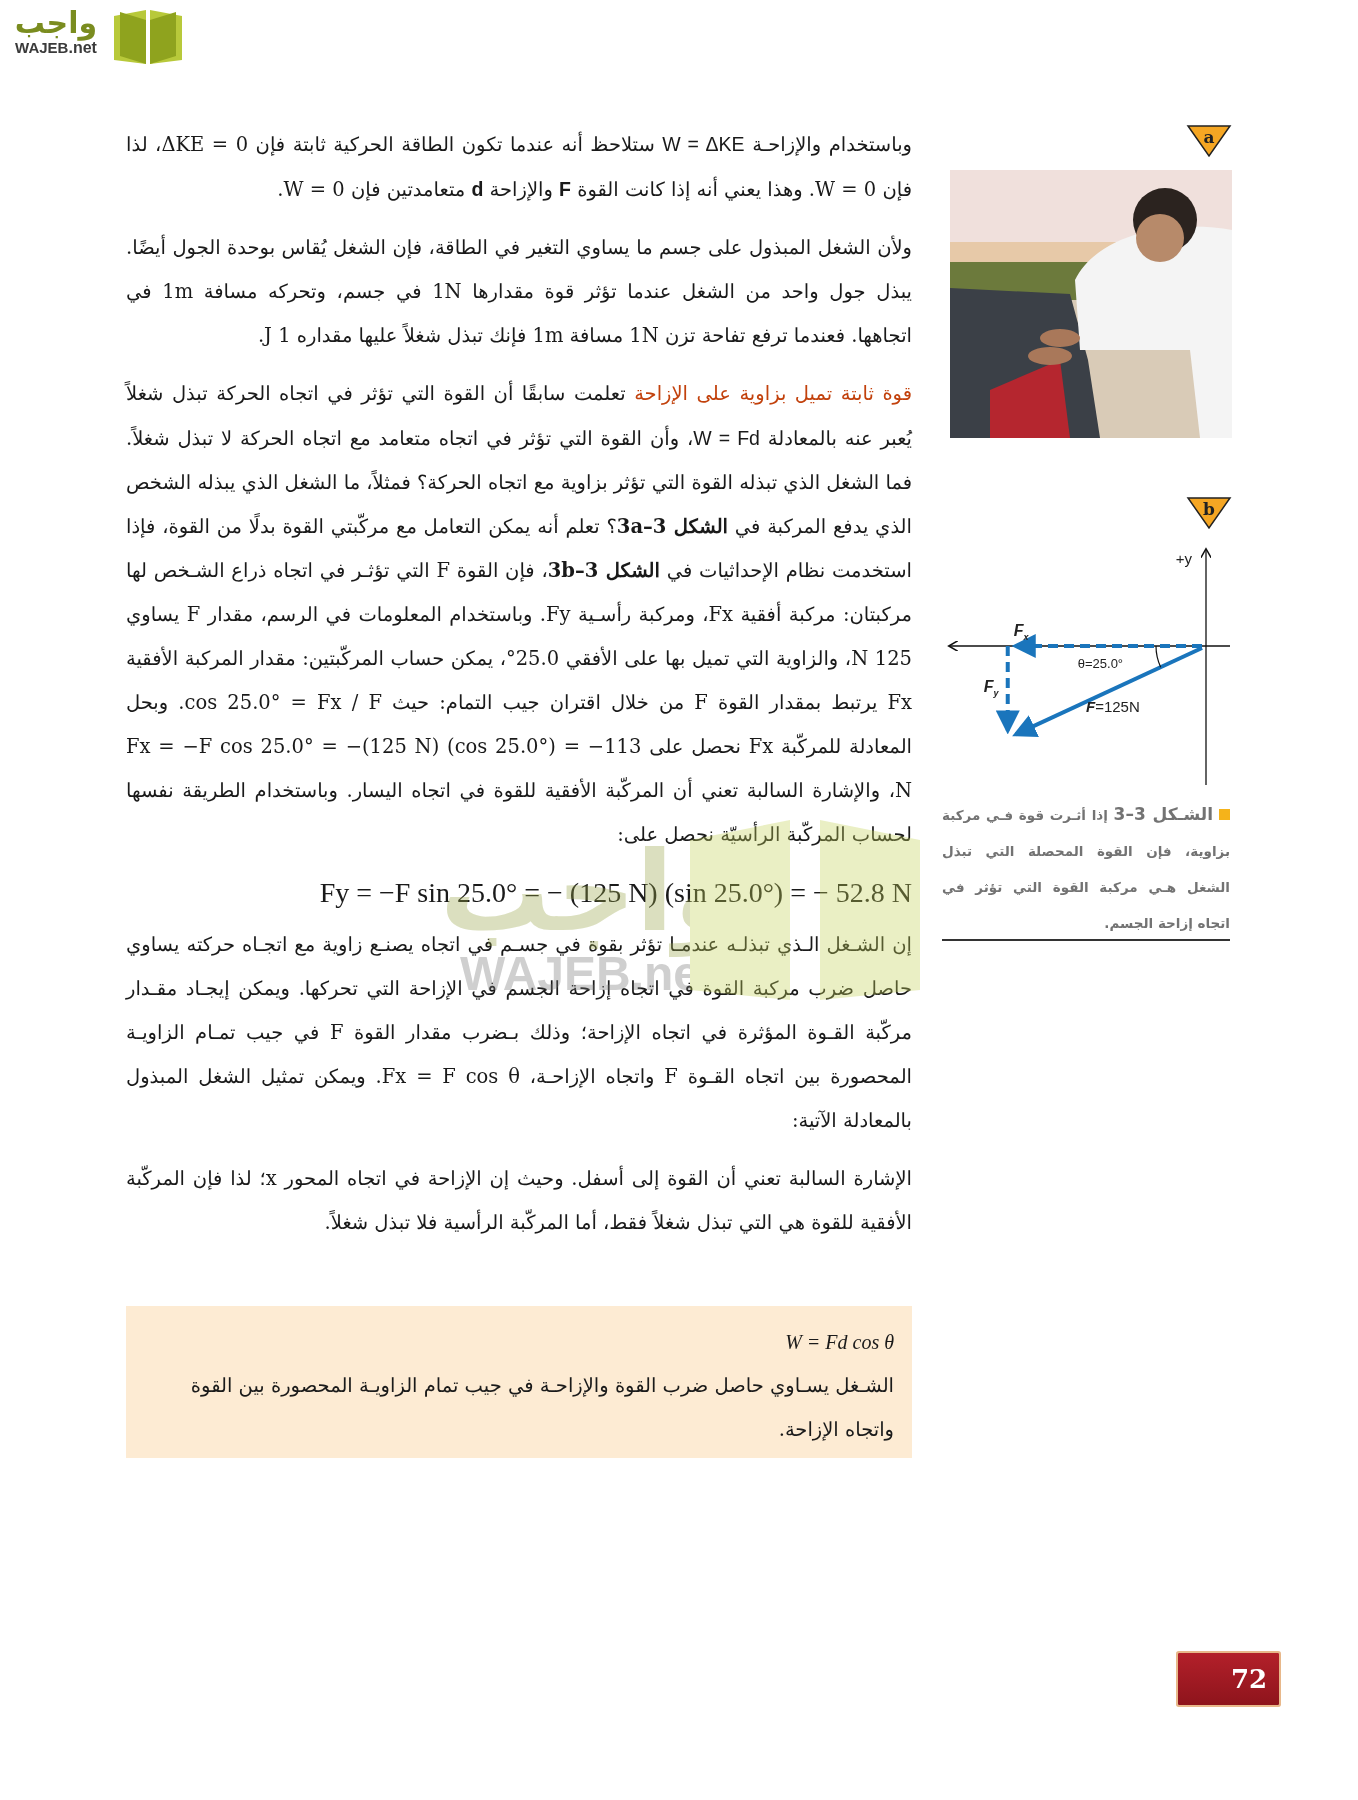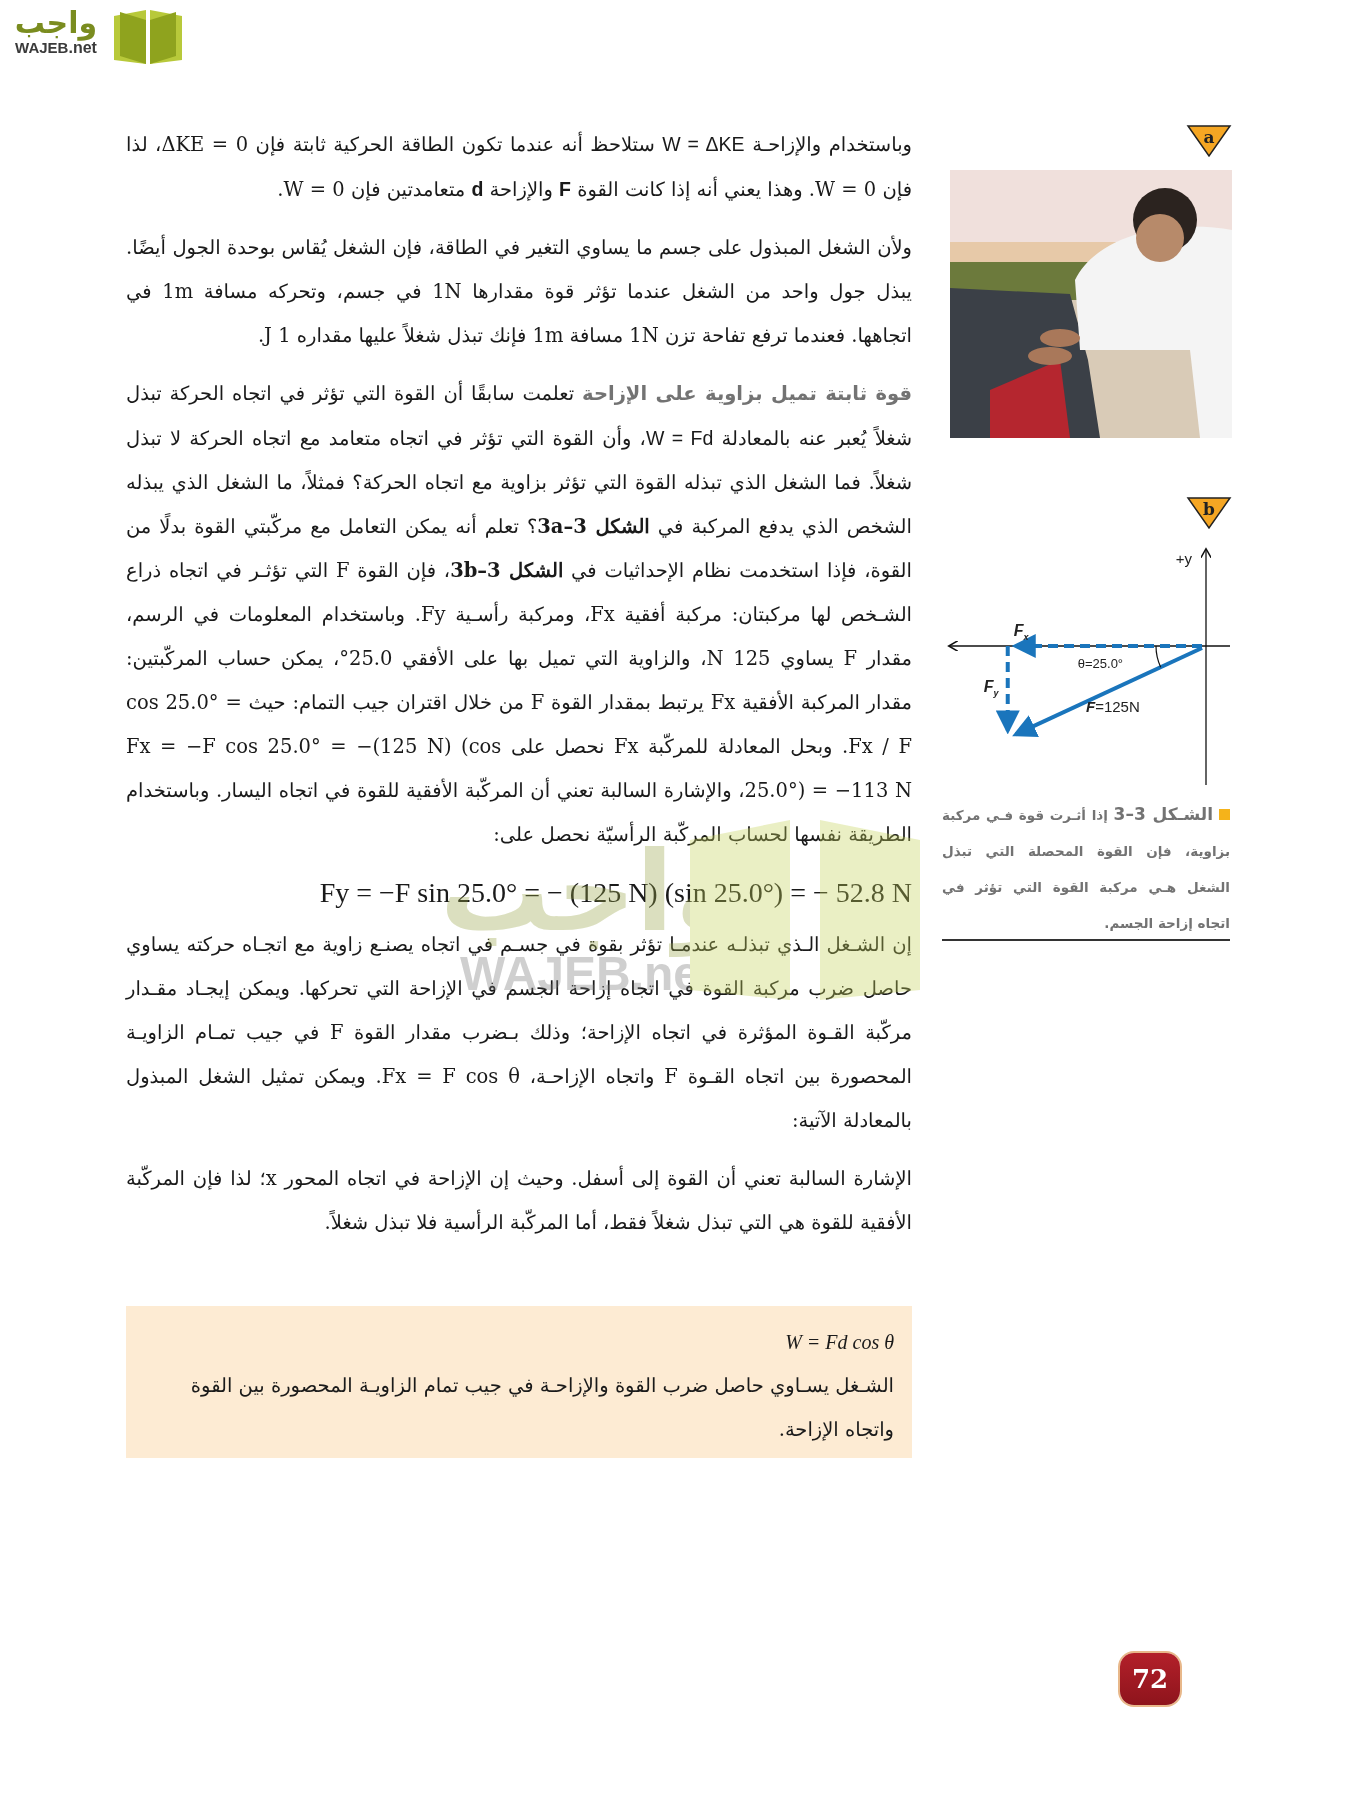--- a/index.html
+++ b/index.html
@@ -15,21 +15,21 @@
   .logo-en small { font-size: 16px; }
   .logo-book { position: absolute; left: 98px; top: 2px; }
 
   .main {
     position: absolute; left: 126px; top: 122px; width: 786px;
     direction: rtl; text-align: justify;
     font-family: "DejaVu Serif", serif; font-size: 19.5px; line-height: 44px;
   }
   .main p { margin: 0 0 14px 0; }
   .main .ltr { direction: ltr; unicode-bidi: embed; }
-  .red-head { color: #737373; font-weight: bold; font-family: "DejaVu Sans", sans-serif; }
+  .red-head { color: #c2410c; font-weight: normal; font-family: "DejaVu Sans", sans-serif; }
   .bold { font-weight: bold; }
   .eq-line {
     direction: ltr; text-align: right; margin: 6px 0 8px 56px;
     font-family: "Liberation Serif", serif; font-size: 28px; line-height: 44px;
   }
   .it { font-family: "Liberation Sans", sans-serif; }
 
   .watermark { position: absolute; left: 420px; top: 820px; width: 520px; height: 180px; pointer-events: none; opacity: 0.35; }
 
   .keybox {
@@ -51,25 +51,25 @@
   .caption {
     position: absolute; left: 942px; top: 796px; width: 288px;
     direction: rtl; text-align: justify;
     font-family: "DejaVu Sans", sans-serif; font-size: 13.5px; line-height: 36px; font-weight: bold; color: #737373;
   }
   .caption .sq { display:inline-block; width: 11px; height: 11px; background: #f5b31a; margin-left: 6px; }
   .caption .cap-label { font-size: 17px; }
   .caption-rule { position: absolute; left: 942px; top: 939px; width: 288px; height: 0; border-top: 2px solid #333; }
 
   .page-num {
-    position: absolute; left: 1120px; top: 1653px; width: 60px; height: 52px;
-    background: linear-gradient(#b3202a, #8e141c); border-radius: 14px;
+    position: absolute; left: 1178px; top: 1653px; width: 60px; height: 52px;
+    background: linear-gradient(#b3202a, #8e141c); border-radius: 1px;
     box-shadow: 0 0 0 2px #e8b88a;
     color: #fff; font-family: "DejaVu Serif", serif; font-weight: bold; font-size: 26px;
-    display: flex; align-items: center; justify-content: center;
+    display: flex; align-items: center; justify-content: center; padding-left: 41px;
   }
 </style>
 </head>
 <body>
 
 <div class="logo">
   <div class="logo-text">
     <span class="logo-ar">واجب</span>
     <span class="logo-en"><span>WAJEB</span><small>.net</small></span>
   </div>

